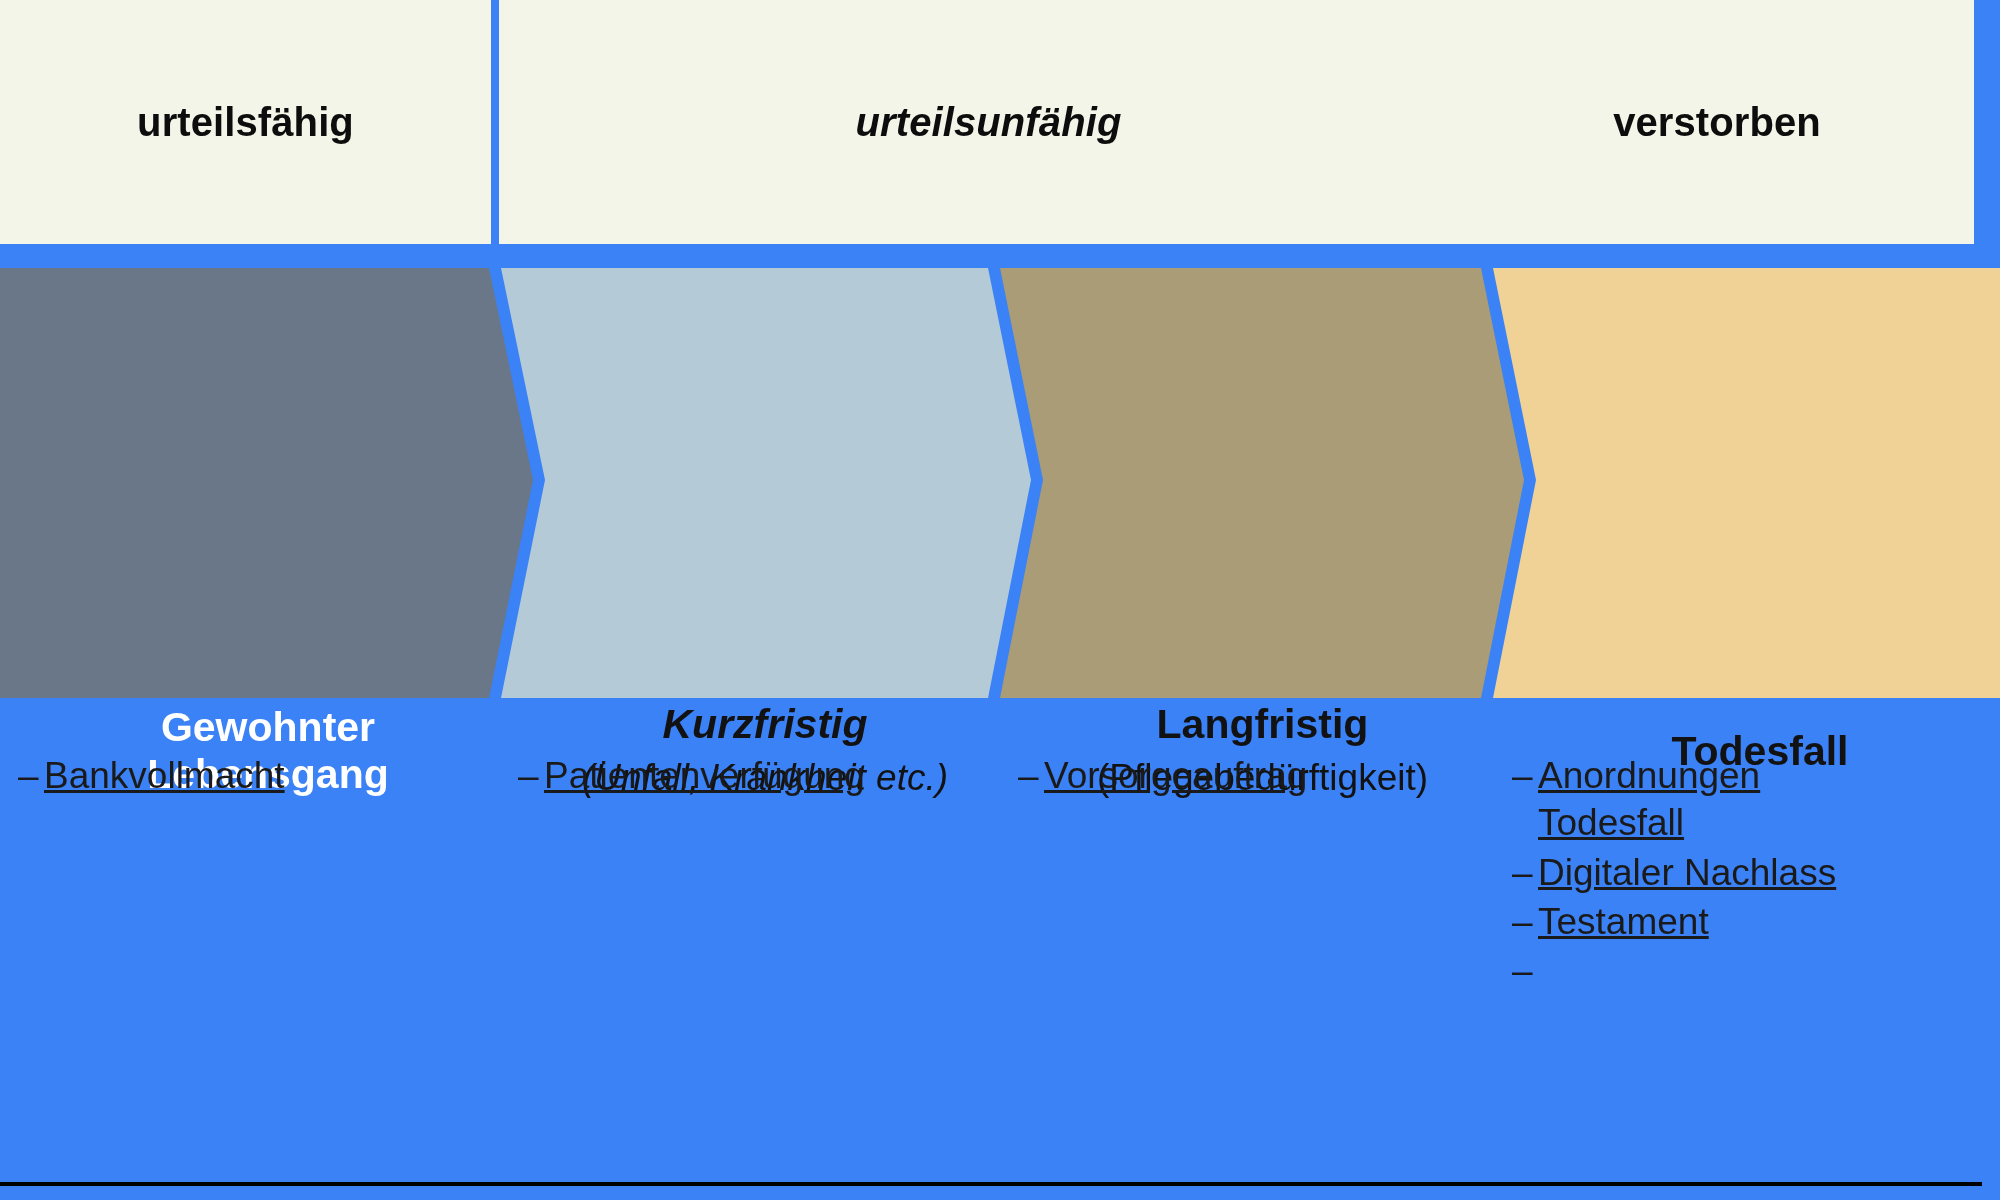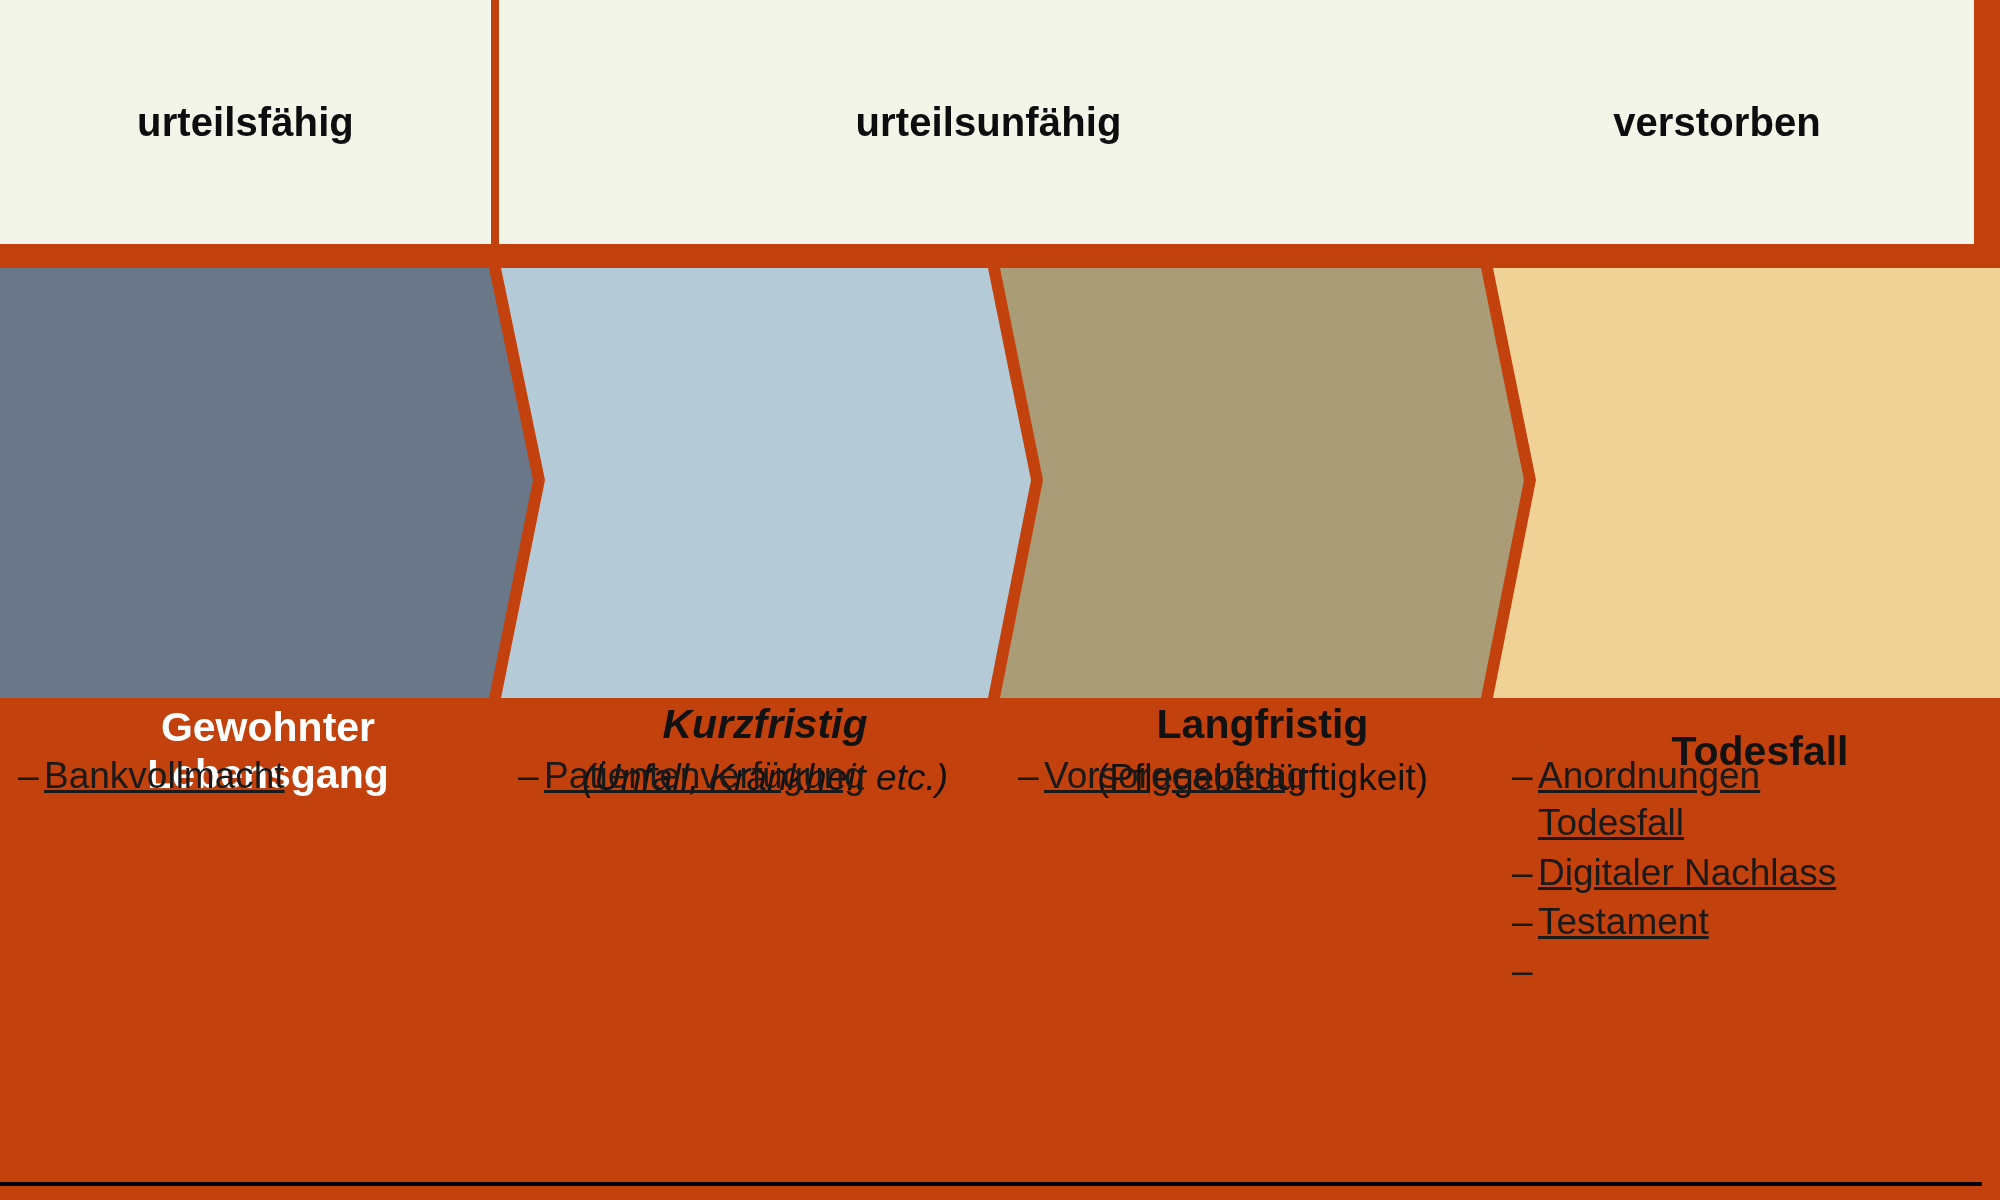--- a/index.html
+++ b/index.html
@@ -9,21 +9,21 @@
     height: 1200px;
     background: #ffffff;
     font-family: "Liberation Sans", sans-serif;
     overflow: hidden;
   }
 
   #stage {
     position: relative;
     width: 2000px;
     height: 1200px;
-    background: #c2410c;
+    background: #3b82f6;
   }
 
   
   .header-band {
     position: absolute;
     left: 0;
     top: 0;
     width: 2000px;
     height: 244px;
   }
@@ -131,21 +131,21 @@
 </style>
 </head>
 <body>
 
 <div id="stage">
 
   <div class="header-band">
     <div class="header-cell" style="left:0px; width:491px;">
       <span class="header-label">urteilsfähig</span>
     </div>
-    <div class="header-cell" style="left:499px; width:979px;">
+    <div class="header-cell" style="left:499px; width:979px;font-style:italic;">
       <span class="header-label">urteilsunfähig</span>
     </div>
     <div class="header-cell" style="left:1460px; width:514px;">
       <span class="header-label">verstorben</span>
     </div>
   </div>
 
   <div class="arrow-band">
     <svg viewBox="0 0 2000 430" preserveAspectRatio="none">
 

